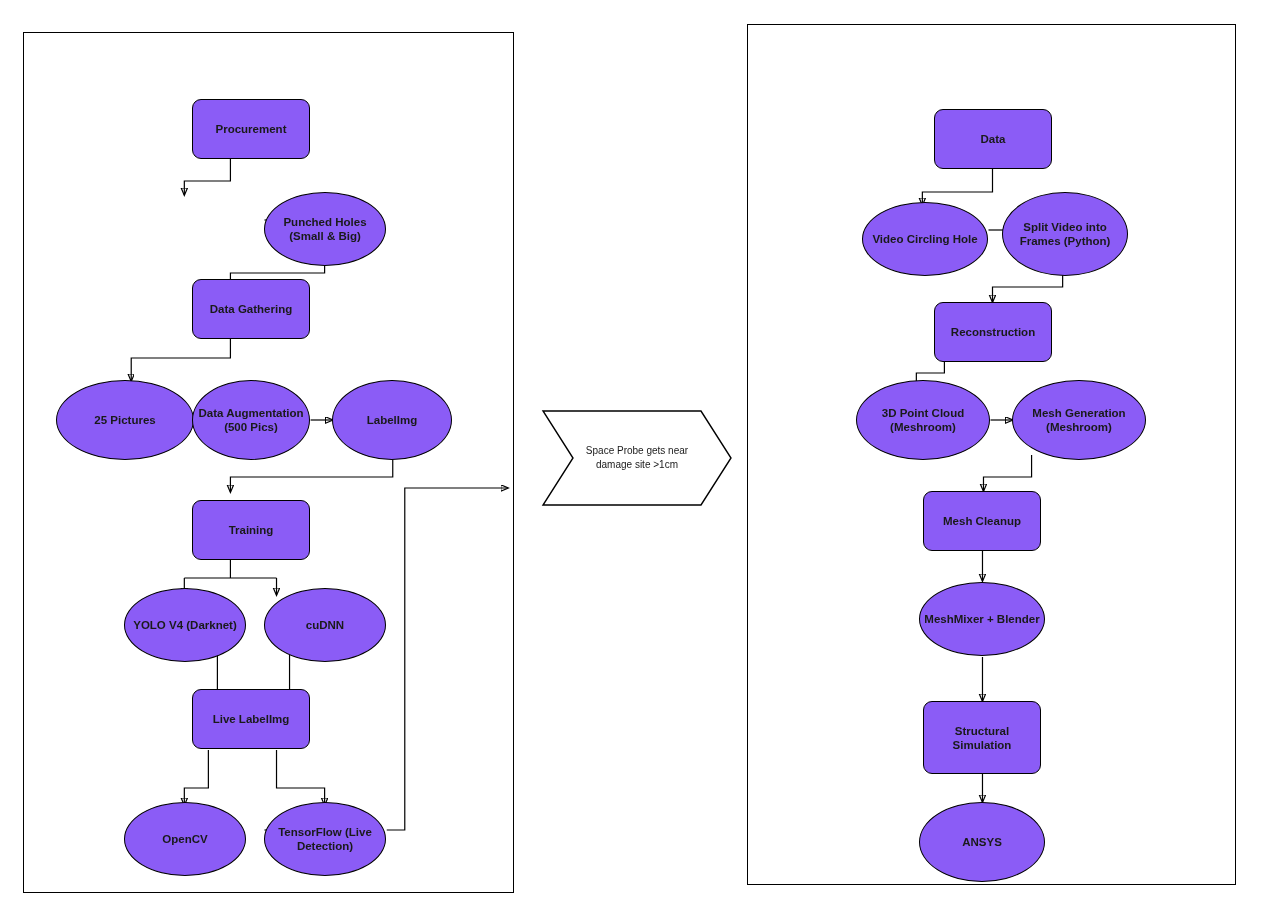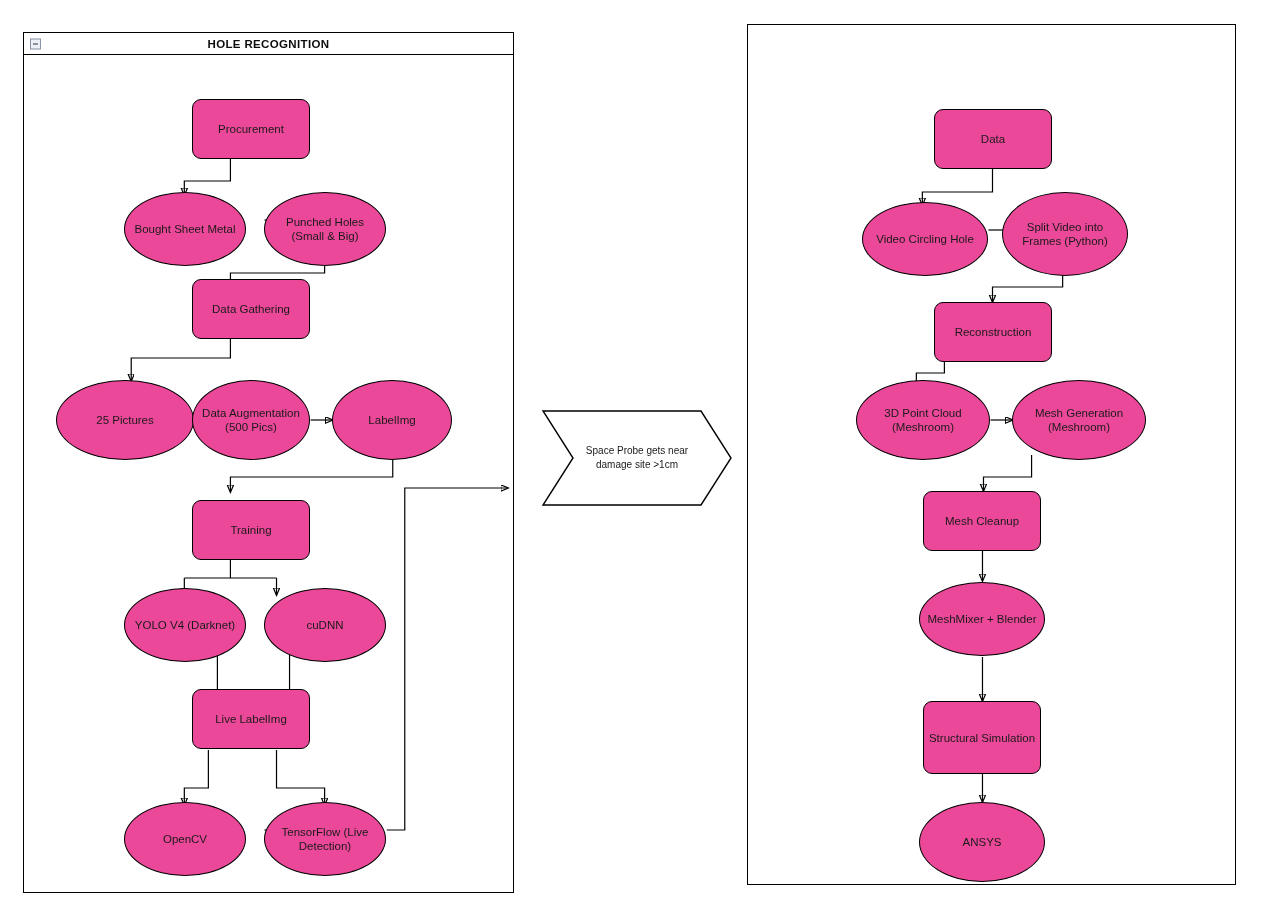--- a/index.html
+++ b/index.html
@@ -81,26 +81,27 @@
   }
 
   
   .node {
     position: absolute;
     box-sizing: border-box;
     display: flex;
     align-items: center;
     justify-content: center;
     text-align: center;
-    background: #ec4899;
+    background: #8b5cf6;
     color: #1a1a1a;
     font-size: 11.5px;
     line-height: 14px;
     z-index: 5;
     padding: 2px 4px;
+    font-weight: bold;
   }
   .node.rect {
     border: 1.2px solid #000000;
     border-radius: 9px;
   }
   .node.ellipse {
     border: 1.2px solid #000000;
     border-radius: 50%;
   }
   .node-label {
@@ -147,24 +148,20 @@
     stroke-width: 1.2;
   }
 </style>
 </head>
 <body>
 
 <div id="canvas">
 
   <div class="panel" style="left:23px; top:32px; width:491px; height:861px;">
 
-    <div class="panel-header">
-      <span class="collapse-icon"></span>
-      <span class="panel-title">HOLE RECOGNITION</span>
-    </div>
 
     <div class="panel-body">
 
       <svg class="wires" viewBox="0 0 488 837" preserveAspectRatio="none">
         <defs>
           <marker id="ahL" markerWidth="9" markerHeight="9" refX="7.2" refY="3.2" orient="auto" markerUnits="userSpaceOnUse">
             <path d="M0,0 L7.6,3.2 L0,6.4 z" fill="#000" stroke="none"></path>
           </marker>
         </defs>
 
@@ -197,23 +194,20 @@
 
         <line x1="240" y1="775" x2="262" y2="775" marker-end="url(#ahL)"></line>
 
         <polyline points="362,775 380,775 380,433 483,433" marker-end="url(#ahL)"></polyline>
       </svg>
 
       <div class="node rect" style="left:168px; top:44px; width:118px; height:60px;">
         <span class="node-label">Procurement</span>
       </div>
 
-      <div class="node ellipse" style="left:100px; top:137px; width:122px; height:74px;">
-        <span class="node-label">Bought Sheet Metal</span>
-      </div>
 
       <div class="node ellipse" style="left:240px; top:137px; width:122px; height:74px;">
         <span class="node-label">Punched Holes
 (Small &amp; Big)</span>
       </div>
 
       <div class="node rect" style="left:168px; top:224px; width:118px; height:60px;">
         <span class="node-label">Data Gathering</span>
       </div>
 

